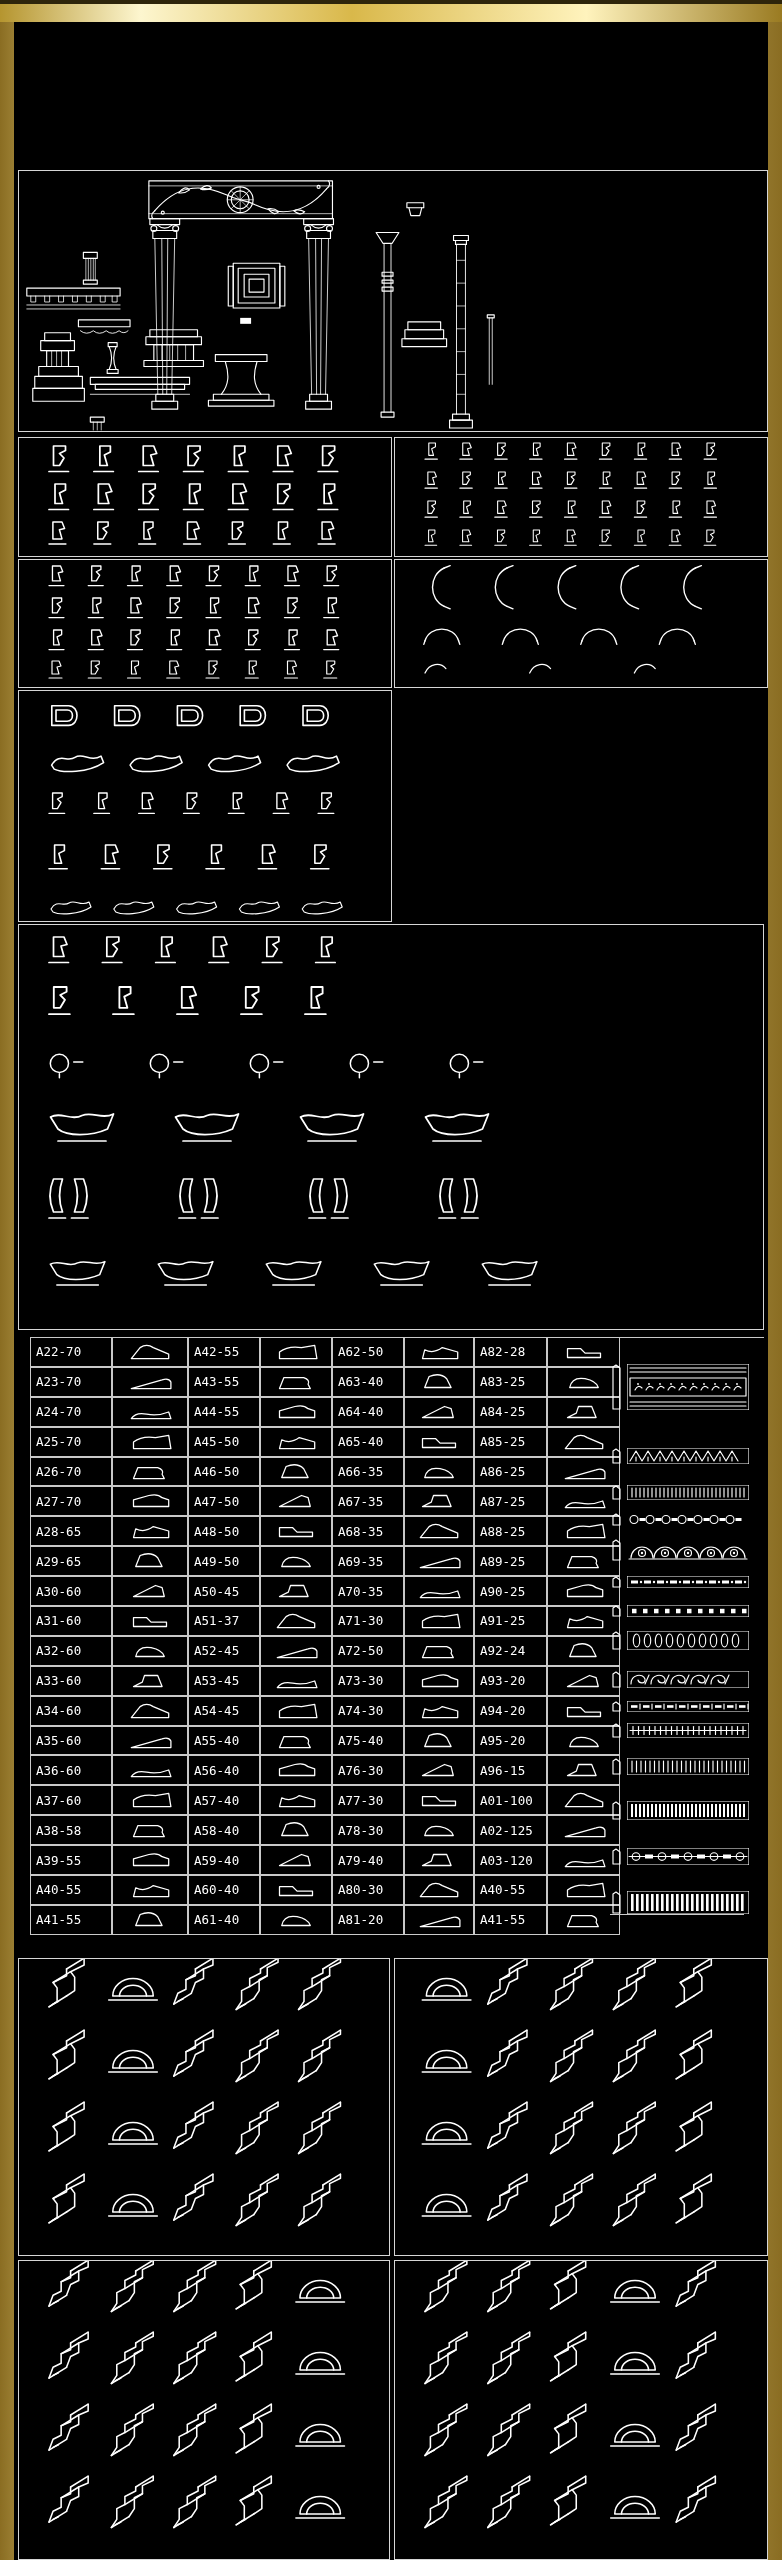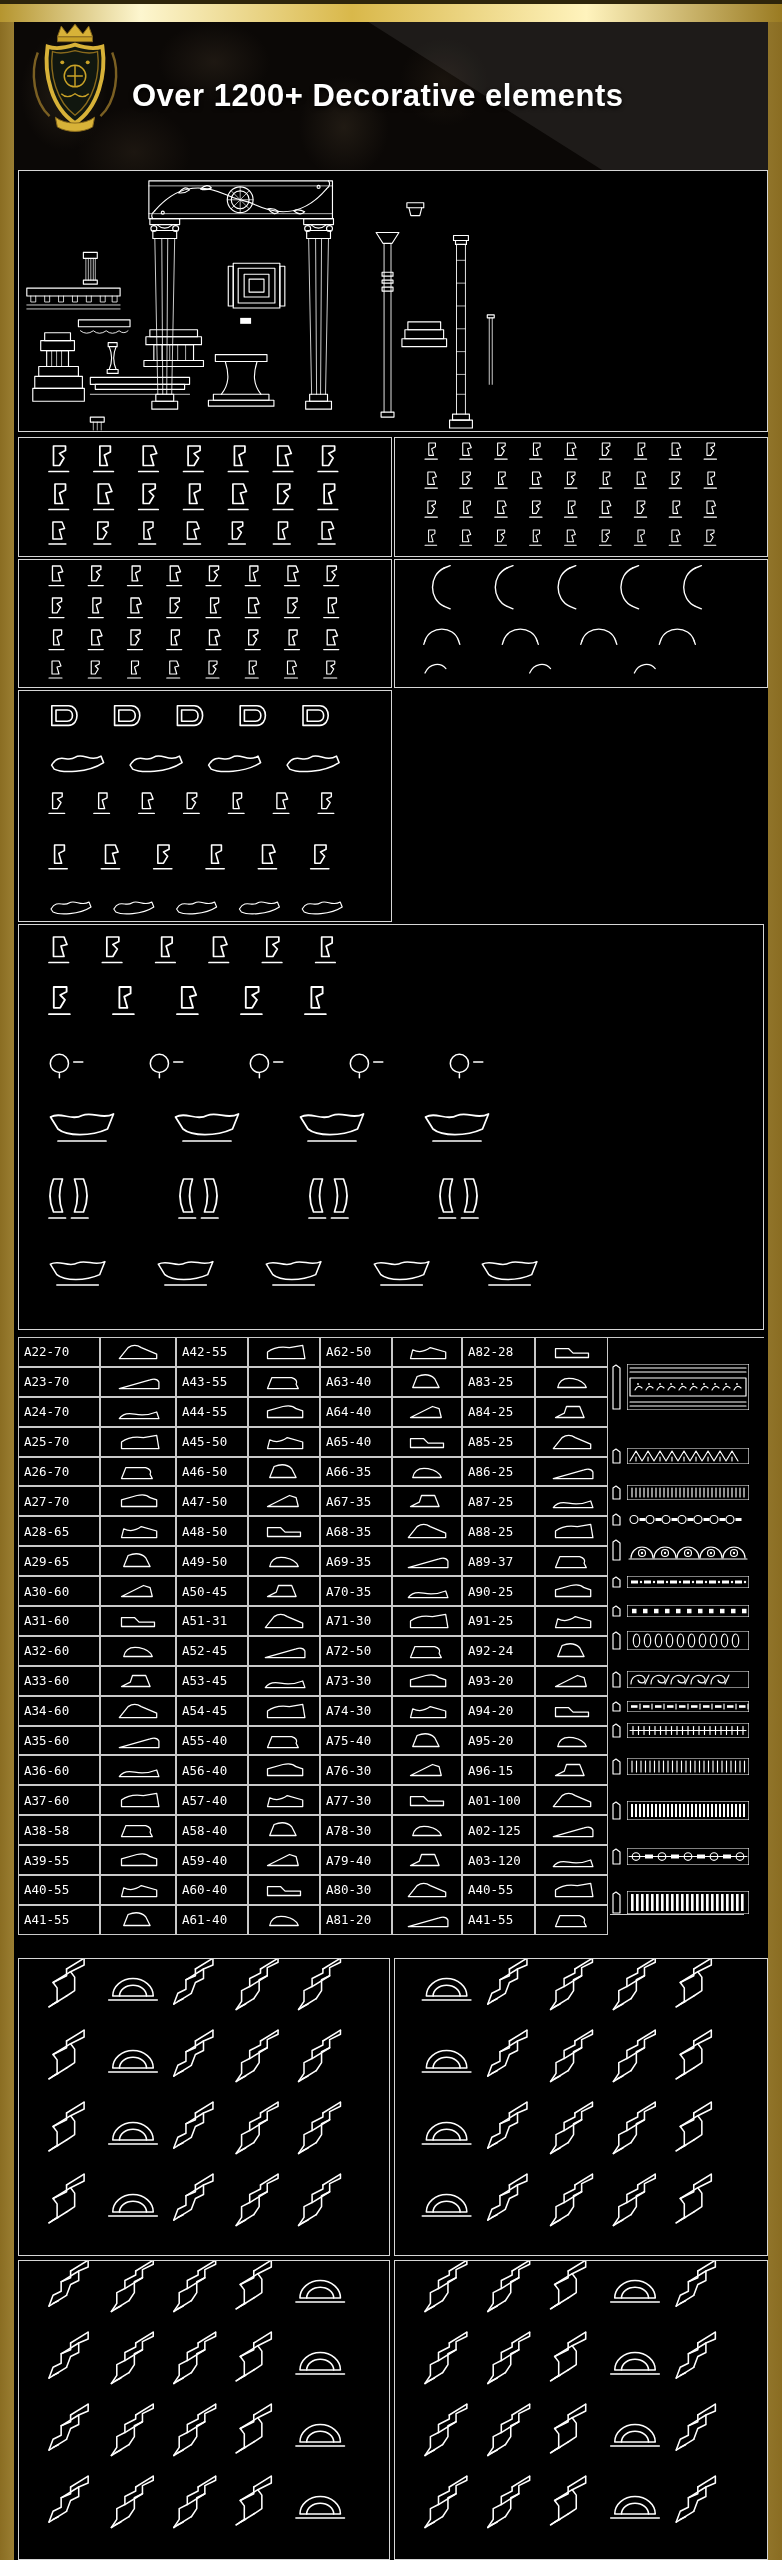--- a/index.html
+++ b/index.html
@@ -18,55 +18,37 @@
       #0b0806}
   .sheen{position:absolute;left:0;top:0;width:754px;height:148px;
     background:rgba(255,255,255,0.08);
     clip-path:polygon(47% 0,100% 0,100% 100%,78% 100%)}
   .title{position:absolute;left:118px;top:56px;font-size:31px;font-weight:bold;color:#fff;
     letter-spacing:0.5px;white-space:nowrap;text-shadow:0 2px 4px rgba(0,0,0,.9)}
   .crest{position:absolute;left:14px;top:-2px;width:94px;height:118px}
   .panel{position:absolute;border:1px solid #d6d6d6;box-sizing:border-box;background:#000}
   .cadline *{stroke:#ffffff;fill:none;stroke-width:1.15;stroke-linejoin:round;stroke-linecap:round}
   .cadline .f{fill:#ffffff;stroke:none}
-  .datatable{position:absolute;left:4px;top:1315px;width:590px;height:478px;display:grid;
+  .datatable{position:absolute;left:16px;top:1315px;width:590px;height:478px;display:grid;
     grid-template-columns:82px 76px 72px 72px 72px 70px 73px 73px;grid-auto-rows:29.9px}
   .tcell{border:1px solid #c9c9c9;box-sizing:border-box;display:flex;align-items:center;overflow:hidden}
   .tcode{padding-left:5px;font-family:"DejaVu Sans Mono",monospace;font-size:12.5px;color:#fff}
   .tprof{justify-content:center}
   .strips{position:absolute;left:594px;top:1315px;width:156px;height:598px;border-top:1px solid #c9c9c9}
   .strip{position:absolute;left:4px;display:flex;gap:5px;align-items:stretch}
   .stripline{position:absolute;left:2px;width:134px;height:1px;background:#cccccc;top:576px}
 </style>
 </head>
 <body>
 
 <div class="frame"></div>
 <div class="topband"></div>
 
 <div class="canvas">
 
-  <div class="header">
-    <div class="sheen"></div>
-    <svg class="crest" viewBox="0 0 96 118">
-      <path d="M10 32 C2 52 6 82 22 97" stroke="#7a5f22" stroke-width="2.5" fill="none"></path>
-      <path d="M86 32 C94 52 90 82 74 97" stroke="#7a5f22" stroke-width="2.5" fill="none"></path>
-      <path d="M30 16 L34 5 L40 13 L48 3 L56 13 L62 5 L66 16 Z" fill="#d8b238" stroke="#8a6a1c" stroke-width="1"></path>
-      <rect x="30" y="16" width="36" height="5" fill="#c9a227" stroke="#7a5f22" stroke-width="0.8"></rect>
-      <path d="M48 24 C60 28 70 28 76 26 C80 54 72 88 48 104 C24 88 16 54 20 26 C26 28 36 28 48 24 Z" fill="#11170f" stroke="#d8b238" stroke-width="4"></path>
-      <path d="M48 30 C58 33 66 33 71 31 C74 54 67 82 48 96 C29 82 22 54 25 31 C30 33 38 33 48 30 Z" fill="none" stroke="#8a6a1c" stroke-width="1.4"></path>
-      <circle cx="48" cy="56" r="11" fill="none" stroke="#c9a227" stroke-width="1.5"></circle>
-      <path d="M48 45 V67 M40 56 H56" stroke="#c9a227" stroke-width="1.5" fill="none"></path>
-      <circle cx="35" cy="42" r="2" fill="#c9a227"></circle>
-        <circle cx="61" cy="42" r="2" fill="#c9a227"></circle>
-      <path d="M34 74 q6 6 14 0 q8 6 14 0" stroke="#c9a227" stroke-width="1.4" fill="none"></path>
-      <path d="M28 98 C38 106 58 106 68 98 L66 108 C56 114 40 114 30 108 Z" fill="#d8b238" stroke="#8a6a1c" stroke-width="1"></path>
-    </svg>
-    <div class="title">Over 1200+ Decorative elements</div>
-  </div>
 
   <div class="panel" id="arch" style="left:4px;top:148px;width:750px;height:262px">
     <svg class="cadline" viewBox="0 0 750 262" width="748" height="260">
       <g transform="translate(129,10)">
         <rect x="0" y="0" width="185" height="38"></rect>
         <path d="M0 5 H185 M0 33 H185" style="stroke-width:.7"></path>
         <circle cx="92" cy="19" r="13"></circle>
           <circle cx="92" cy="19" r="9"></circle>
         <path d="M92 6 V32 M79 19 H105 M83 10 L101 28 M101 10 L83 28" style="stroke-width:.7"></path>
         <path d="M6 30 C28 4 52 2 78 14 C84 17 88 18 92 19"></path>
@@ -1005,21 +987,21 @@
         <svg width="56" height="22" viewBox="0 0 46 20" class="cadline">
           <path d="M10 15 Q12 5 24 7 Q34 9 36 15 Z"></path>
         </svg>
       </div>
       <div class="tcell tcode">A69-35</div>
       <div class="tcell tprof">
         <svg width="56" height="22" viewBox="0 0 46 20" class="cadline">
           <path d="M6 16 L34 8 Q40 6 42 10 L42 16 Z"></path>
         </svg>
       </div>
-      <div class="tcell tcode">A89-37</div>
+      <div class="tcell tcode">A89-25</div>
       <div class="tcell tprof">
         <svg width="56" height="22" viewBox="0 0 46 20" class="cadline">
           <path d="M8 16 L12 6 L30 6 Q36 8 34 12 L36 16 Z"></path>
         </svg>
       </div>
       <div class="tcell tcode">A30-60</div>
       <div class="tcell tprof">
         <svg width="56" height="22" viewBox="0 0 46 20" class="cadline">
           <path d="M8 15 L28 5 L34 7 L36 15 Z"></path>
         </svg>
@@ -1041,21 +1023,21 @@
         <svg width="56" height="22" viewBox="0 0 46 20" class="cadline">
           <path d="M8 15 L8 9 L22 5 Q30 3 34 7 L40 9 L40 15 Z"></path>
         </svg>
       </div>
       <div class="tcell tcode">A31-60</div>
       <div class="tcell tprof">
         <svg width="56" height="22" viewBox="0 0 46 20" class="cadline">
           <path d="M8 15 L8 7 L20 7 L24 11 L38 11 L38 15 Z"></path>
         </svg>
       </div>
-      <div class="tcell tcode">A51-31</div>
+      <div class="tcell tcode">A51-37</div>
       <div class="tcell tprof">
         <svg width="56" height="22" viewBox="0 0 46 20" class="cadline">
           <path d="M6 16 L14 6 Q20 2 26 6 L40 12 L40 16 Z"></path>
         </svg>
       </div>
       <div class="tcell tcode">A71-30</div>
       <div class="tcell tprof">
         <svg width="56" height="22" viewBox="0 0 46 20" class="cadline">
           <path d="M8 16 L8 10 Q16 4 28 6 L40 4 L42 16 Z"></path>
         </svg>

